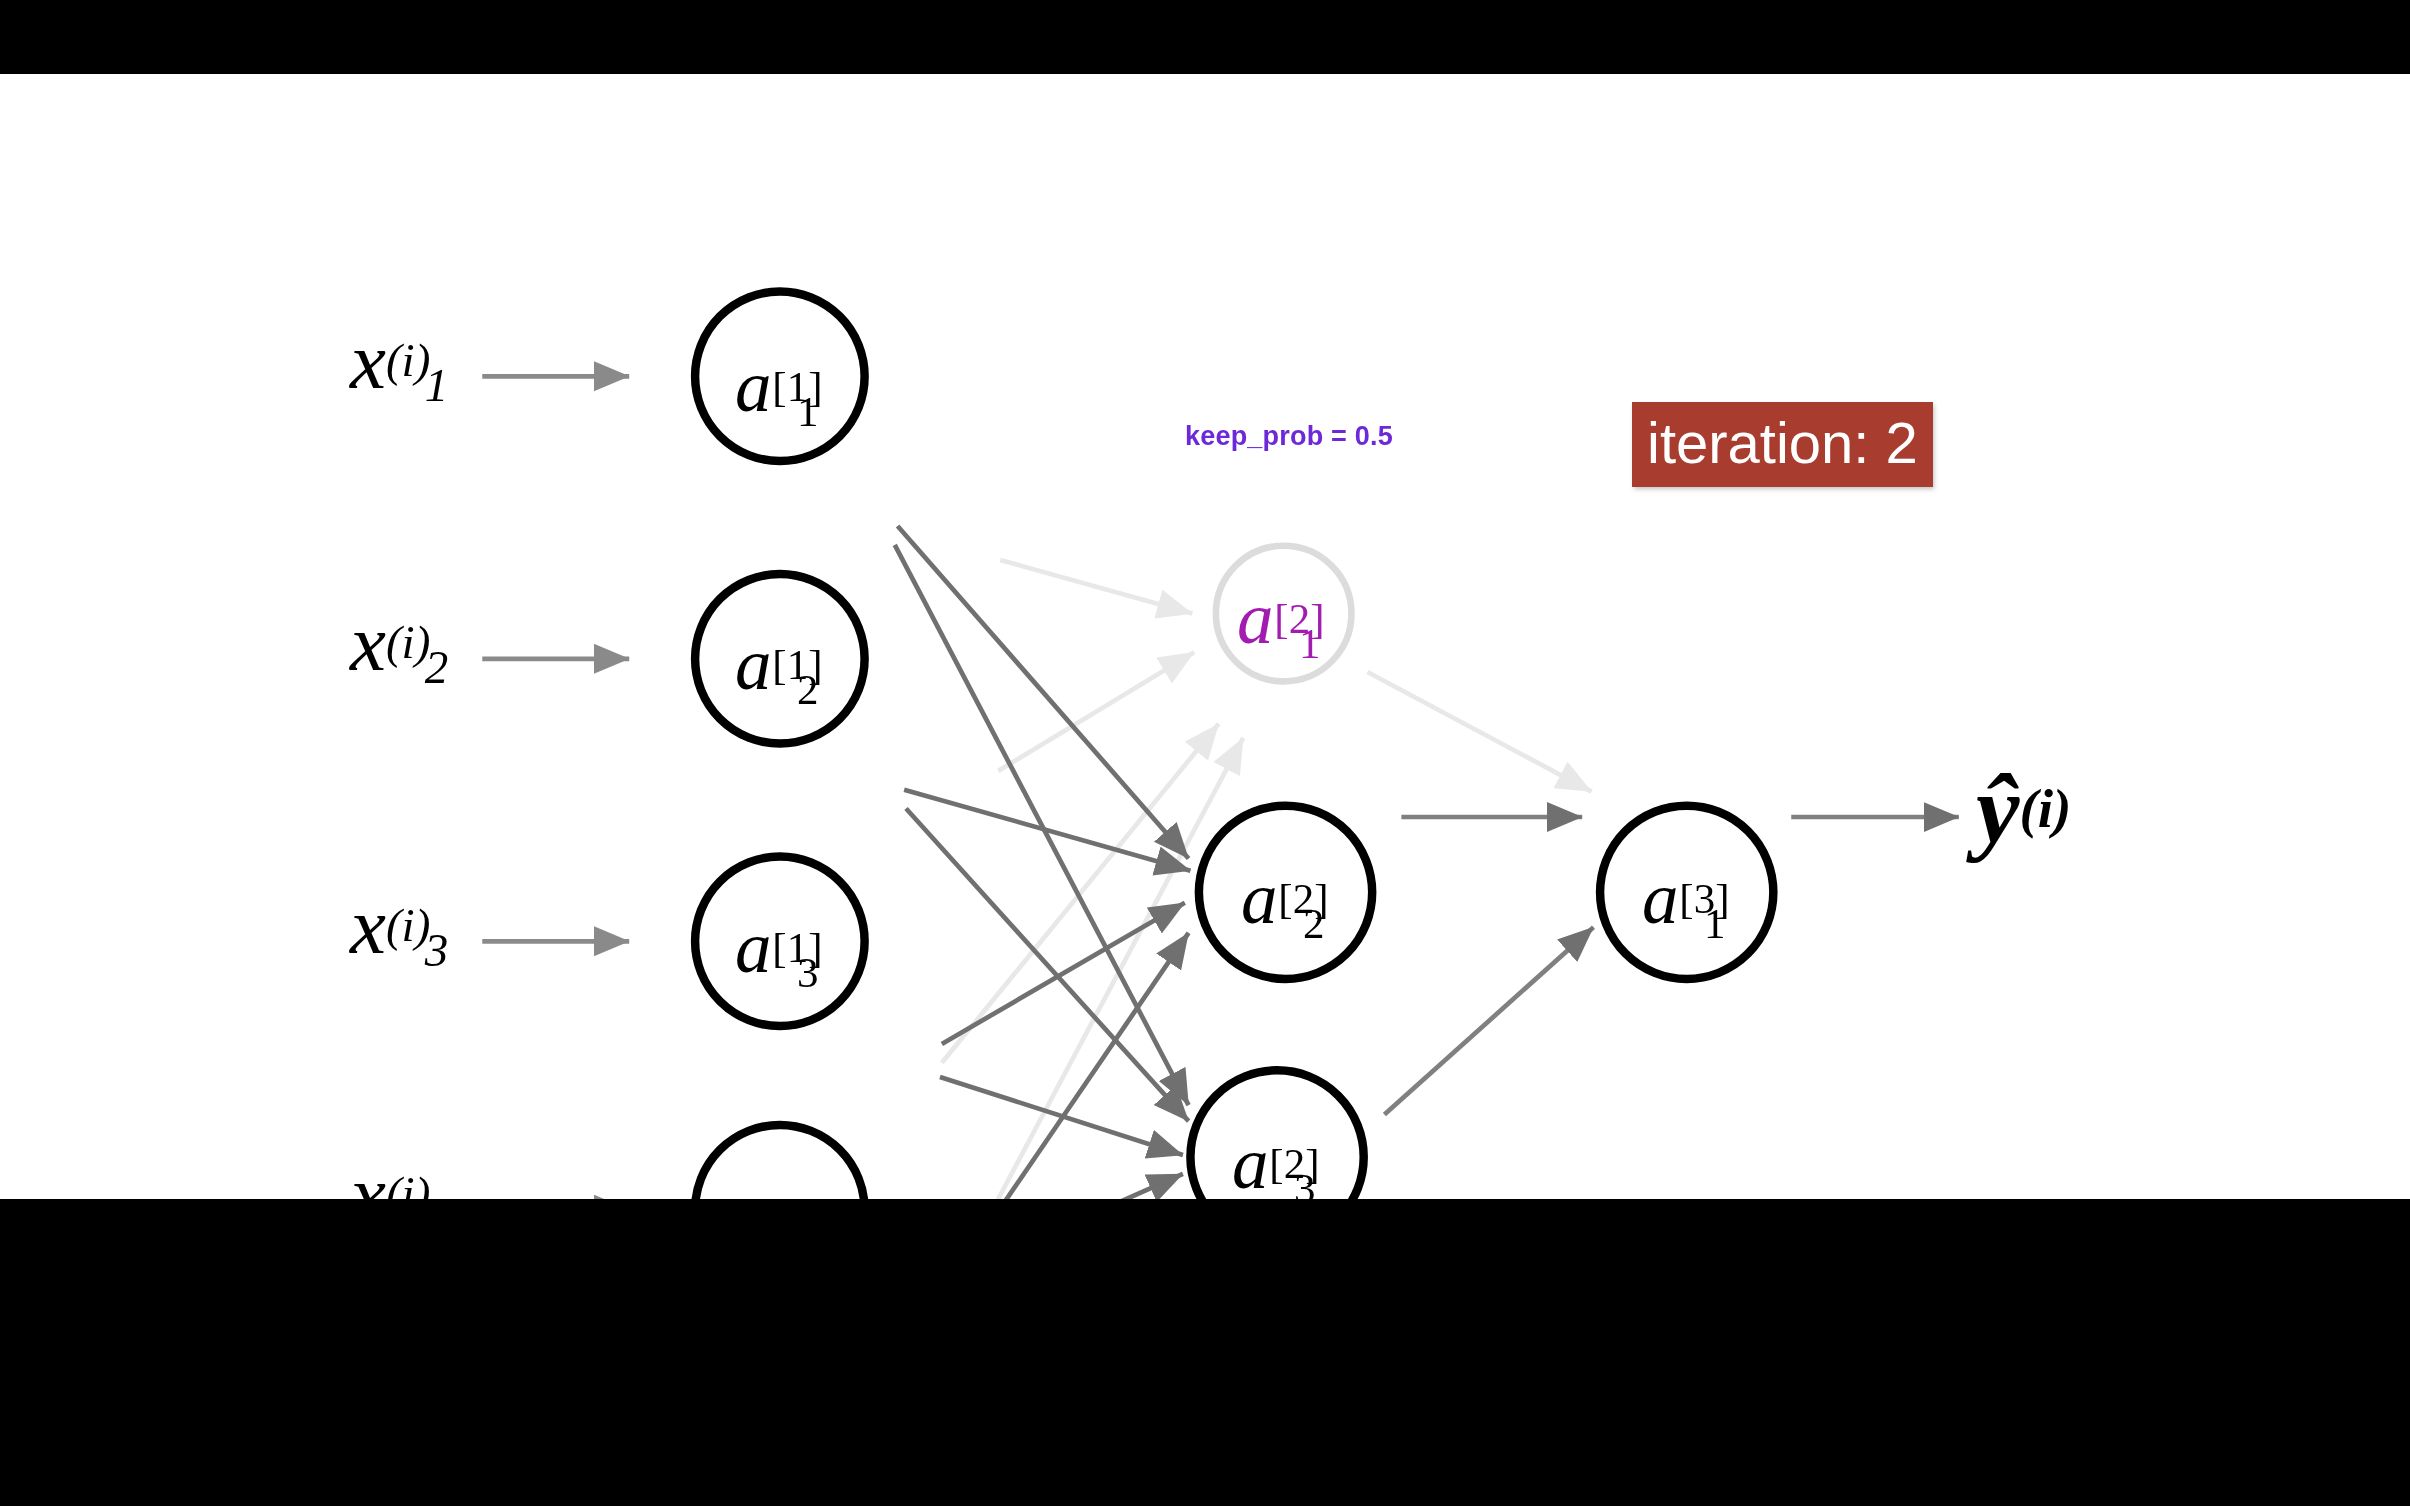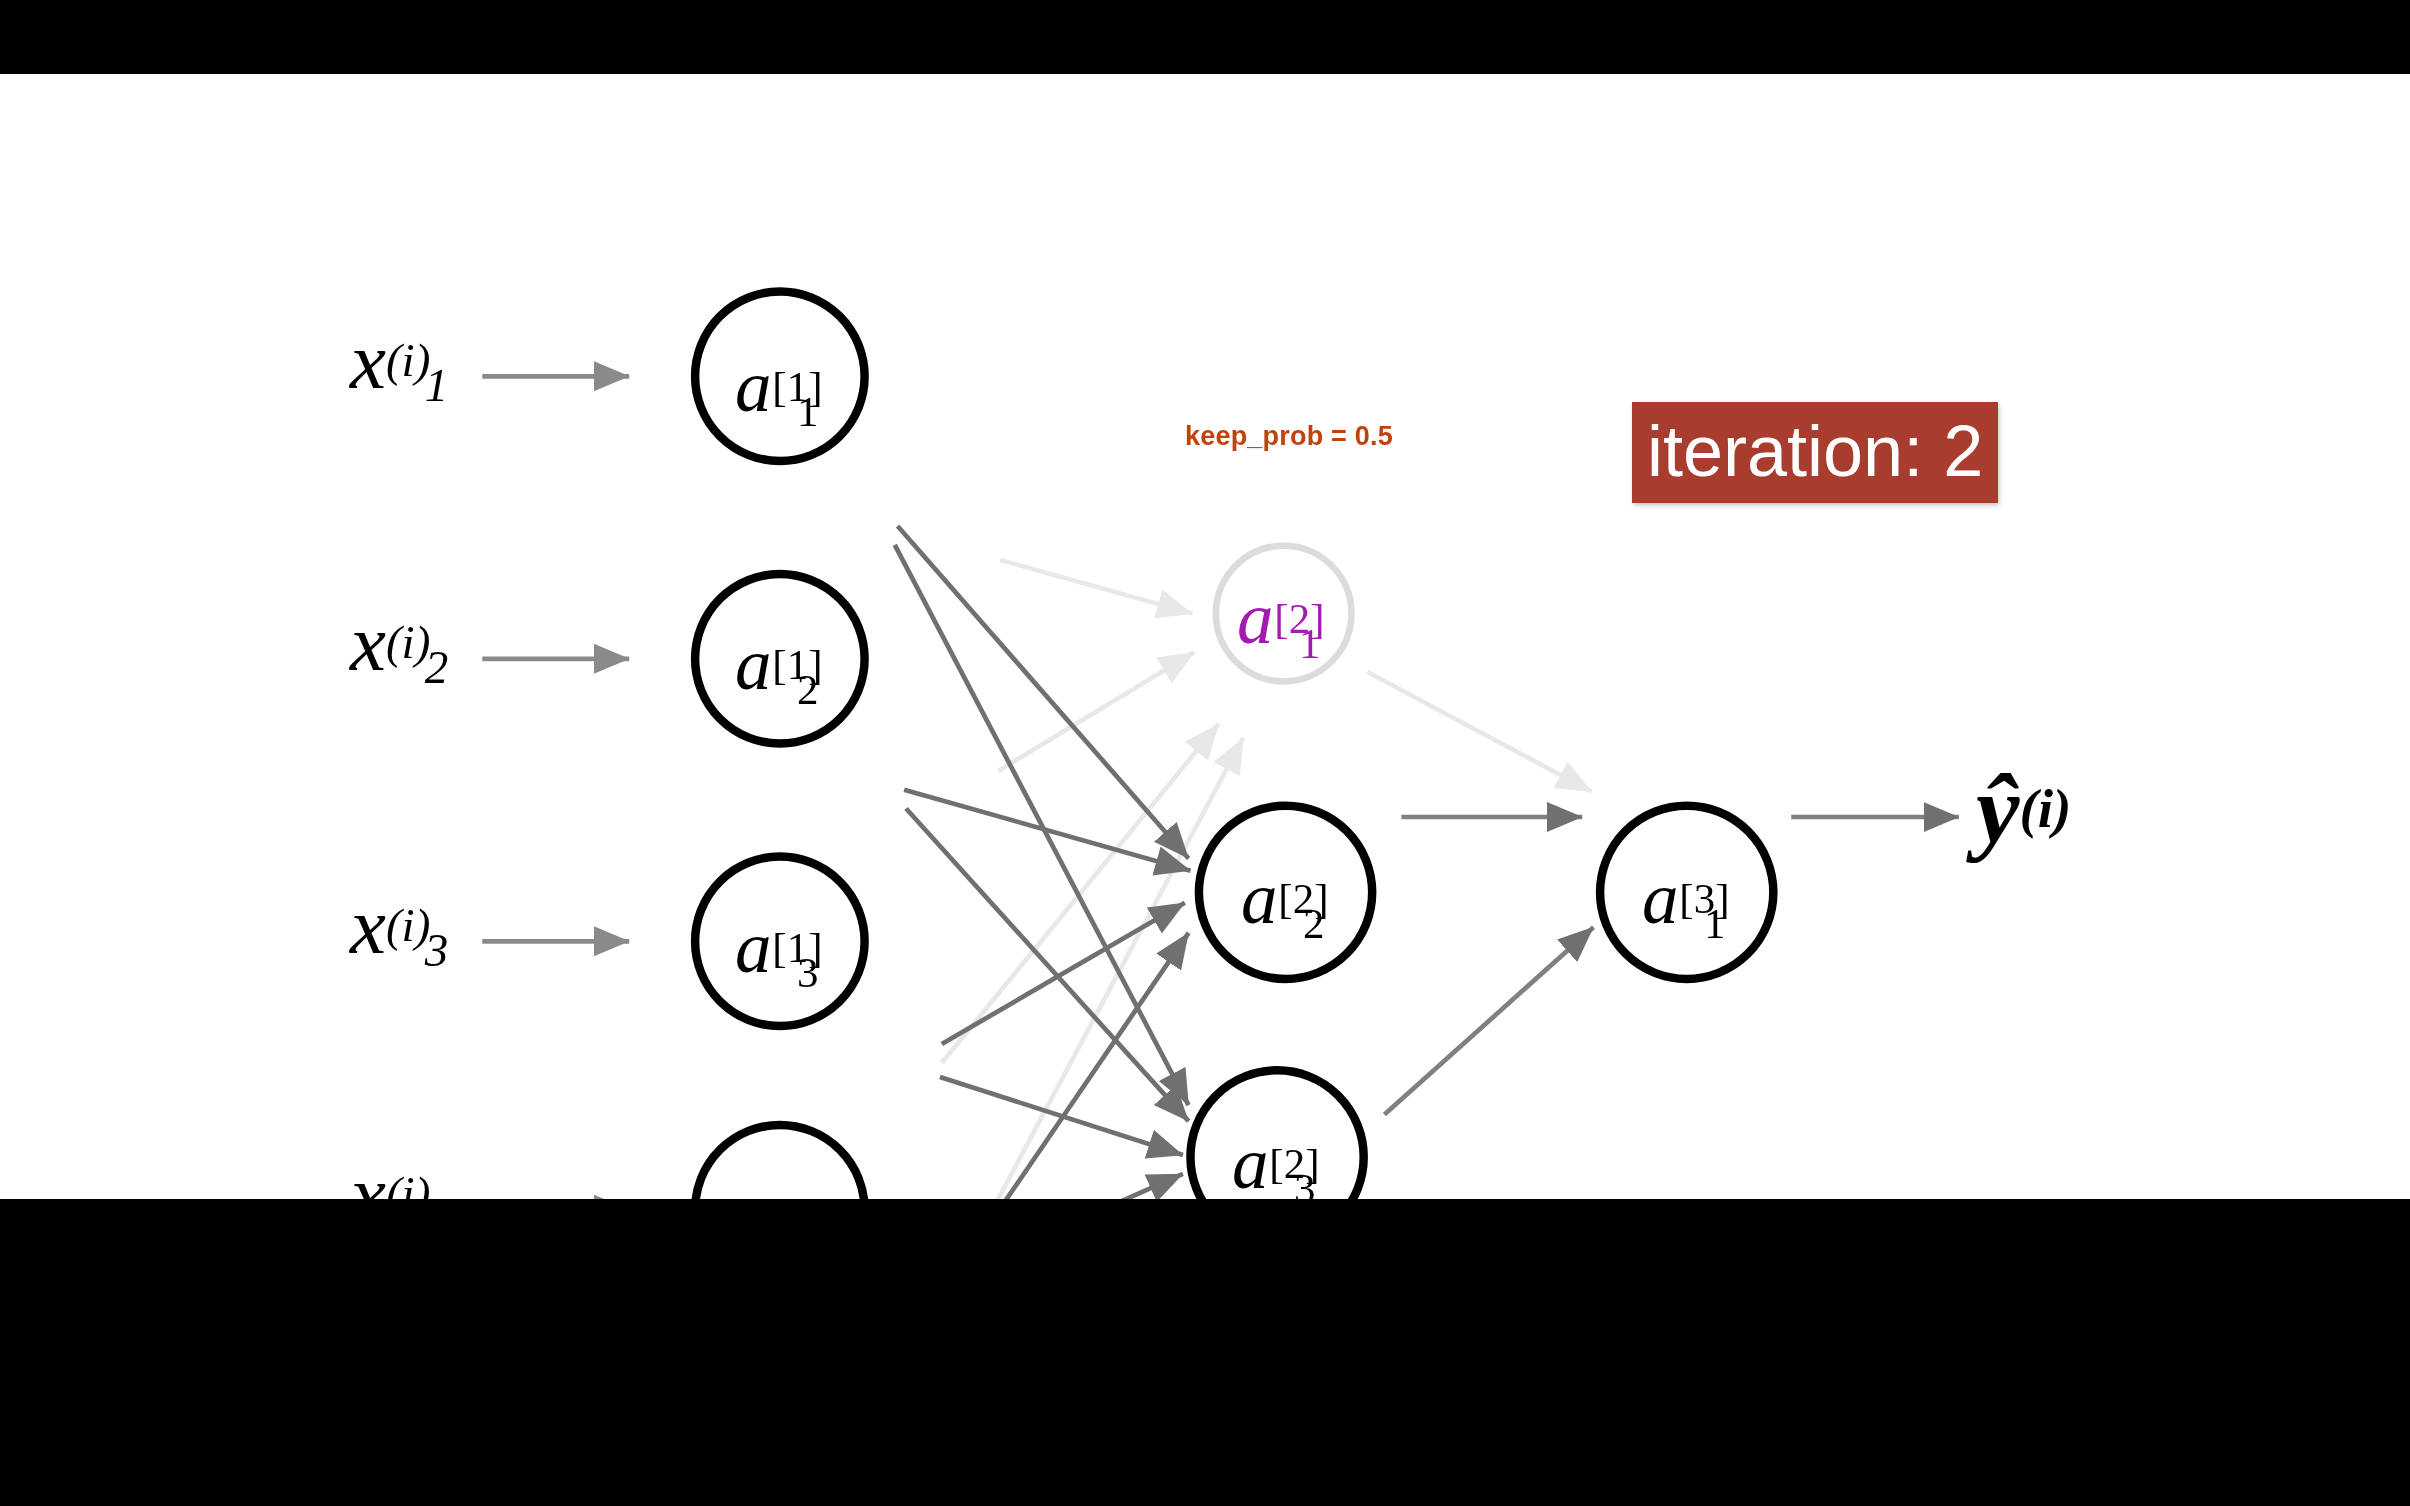--- a/index.html
+++ b/index.html
@@ -25,24 +25,24 @@
   .node-label sup{font-size:43px;font-style:normal;vertical-align:super;line-height:0;position:relative;top:-3.8px;left:0.9px;}
   .node-label sub{font-size:43px;font-style:normal;vertical-align:sub;line-height:0;position:relative;top:11.3px;left:-24.5px;}
 
   .dropped{color:#a21caf;}
 
   .yhat{position:absolute;white-space:nowrap;font-family:"Liberation Serif",serif;line-height:1;}
   .yhat .base{font-size:98px;font-style:italic;font-weight:bold;}
   .yhat sup{font-size:55px;font-style:italic;font-weight:bold;vertical-align:super;line-height:0;position:relative;top:-9.4px;}
 
   .keepprob{position:absolute;font-family:"Liberation Sans",sans-serif;font-weight:bold;
-            font-size:27px;color:#c2410c;white-space:nowrap;letter-spacing:0.2px;}
+            font-size:27px;color:#6d28d9;white-space:nowrap;letter-spacing:0.2px;}
 
   .badge{position:absolute;background:#a83c2e;color:#fff;
-         font-family:"Liberation Sans",sans-serif;font-size:72px;font-weight:400;
+         font-family:"Liberation Sans",sans-serif;font-size:58px;font-weight:400;
          padding:5.6px 15px 9.4px 15px;white-space:nowrap;line-height:1.2;
          box-shadow:1.9px 2.8px 4.7px rgba(0,0,0,.25);}
 </style>
 </head>
 <body>
 
 <div id="stage">
 
   <div class="bar" id="bar-top"></div>
 

